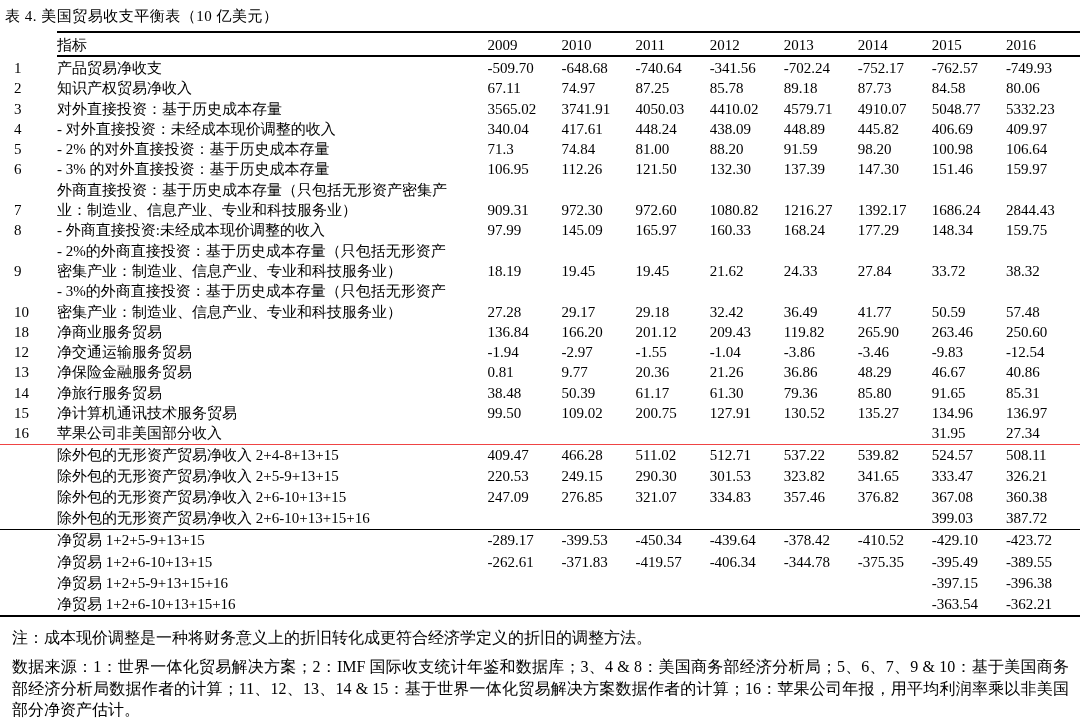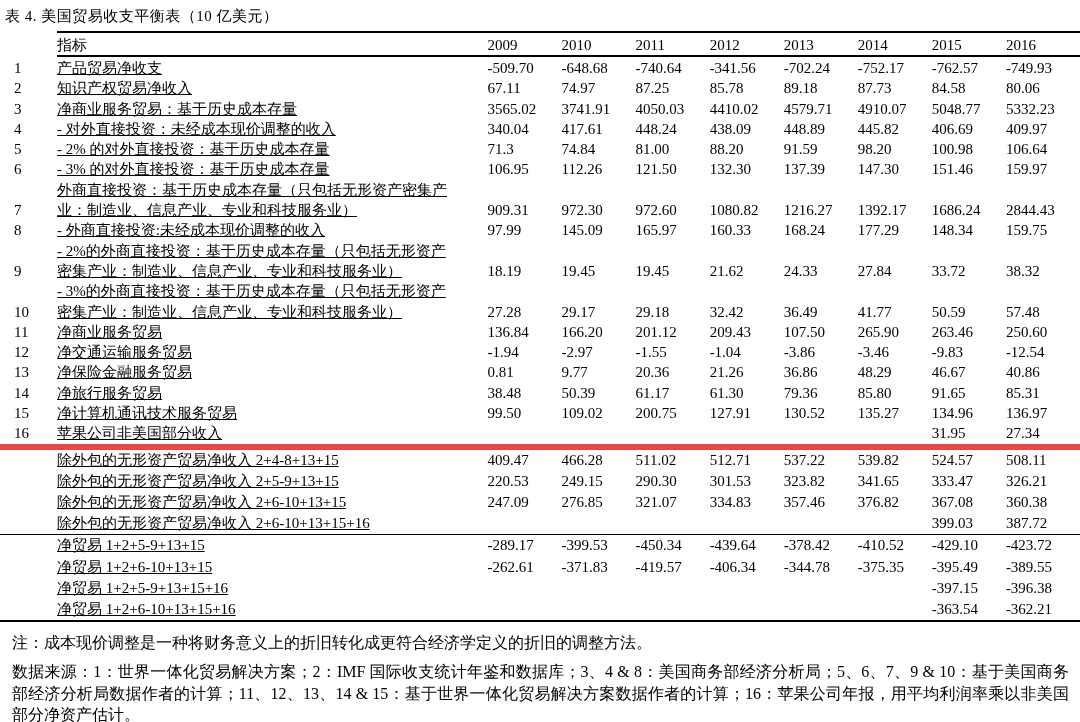--- a/index.html
+++ b/index.html
@@ -42,24 +42,24 @@
     border-bottom: 2.5px solid #000;
     height: 22px;
     margin-top: 48px;
   }
   thead th.c-num {
     border-top: none;
     border-bottom: none;
   }
   td.c-num { padding-left: 14px; }
   th.c-num { padding-left: 14px; }
-  td.c-label { white-space: pre-line; text-decoration: underline; }
+  td.c-label { white-space: pre-line; }
   tbody.main tr:first-child td { padding-top: 1px; }
   tbody.summary tr td, tbody.net tr td { line-height: 21.2px; }
-  tbody.summary tr:first-child td { border-top: 6px solid #ef4444; }
+  tbody.summary tr:first-child td { border-top: 1px solid #ef4444; }
   tbody.net tr:first-child td { border-top: 1.5px solid #000; }
   tbody.net tr:last-child td { border-bottom: 2.5px solid #000; margin-left: 34px; }
   .notes {
     font-size: 16px;
     line-height: 21.2px;
     padding: 2px 3px 0 4px;
     text-align: justify;
     text-justify: inter-ideograph;
   }
   .notes p { margin: 8px; }
@@ -117,21 +117,21 @@
           <td class="c-val">74.97</td>
           <td class="c-val">87.25</td>
           <td class="c-val">85.78</td>
           <td class="c-val">89.18</td>
           <td class="c-val">87.73</td>
           <td class="c-val">84.58</td>
           <td class="c-val">80.06</td>
         </tr>
         <tr>
           <td class="c-num">3</td>
-          <td class="c-label">净商业服务贸易：基于历史成本存量</td>
+          <td class="c-label">对外直接投资：基于历史成本存量</td>
           <td class="c-val">3565.02</td>
           <td class="c-val">3741.91</td>
           <td class="c-val">4050.03</td>
           <td class="c-val">4410.02</td>
           <td class="c-val">4579.71</td>
           <td class="c-val">4910.07</td>
           <td class="c-val">5048.77</td>
           <td class="c-val">5332.23</td>
         </tr>
         <tr>
@@ -215,27 +215,27 @@
           <td class="c-val">27.28</td>
           <td class="c-val">29.17</td>
           <td class="c-val">29.18</td>
           <td class="c-val">32.42</td>
           <td class="c-val">36.49</td>
           <td class="c-val">41.77</td>
           <td class="c-val">50.59</td>
           <td class="c-val">57.48</td>
         </tr>
         <tr>
-          <td class="c-num">11</td>
+          <td class="c-num">18</td>
           <td class="c-label">净商业服务贸易</td>
           <td class="c-val">136.84</td>
           <td class="c-val">166.20</td>
           <td class="c-val">201.12</td>
           <td class="c-val">209.43</td>
-          <td class="c-val">107.50</td>
+          <td class="c-val">119.82</td>
           <td class="c-val">265.90</td>
           <td class="c-val">263.46</td>
           <td class="c-val">250.60</td>
         </tr>
         <tr>
           <td class="c-num">12</td>
           <td class="c-label">净交通运输服务贸易</td>
           <td class="c-val">-1.94</td>
           <td class="c-val">-2.97</td>
           <td class="c-val">-1.55</td>

